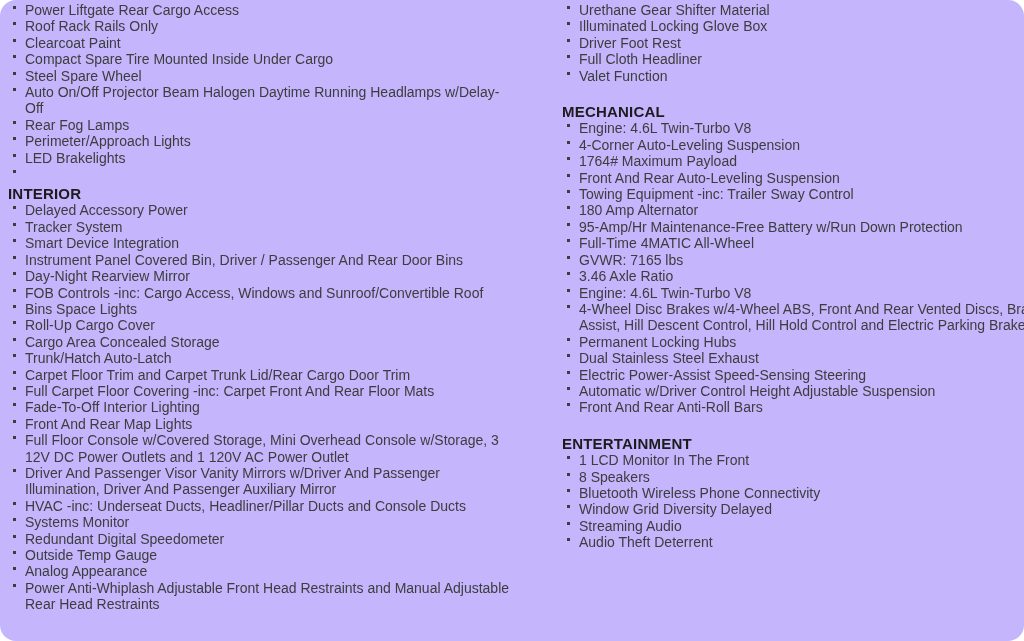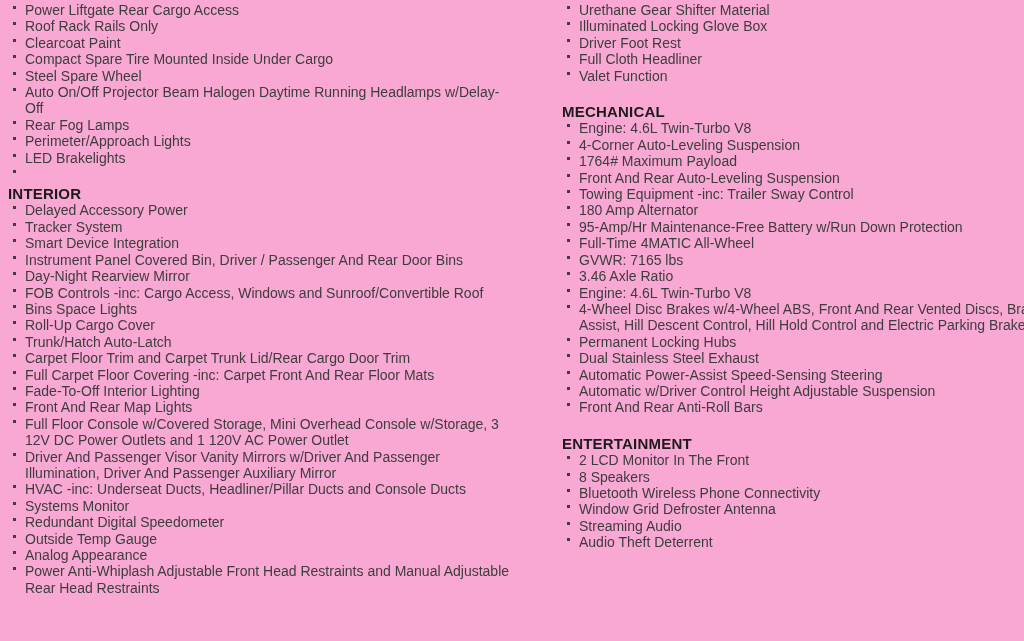--- a/index.html
+++ b/index.html
@@ -5,22 +5,23 @@
   html, body {
     margin: 0;
     padding: 0;
     background: #ffffff;
   }
   .page {
     position: relative;
     width: 1024px;
     height: 641px;
     overflow: hidden;
-    background: #f9a8d4;
+    background: #c4b5fd;
     font-family: "Liberation Sans", sans-serif;
+    border-radius: 16px;
   }
   .col {
     position: absolute;
     top: 2px;
   }
   .col-left  { left: 8px;   width: 503px; }
   .col-right { left: 518px; width: 503px; margin-left: 44px; }
   .section-header {
     font-size: 15px;
     font-weight: 700;
@@ -62,21 +63,21 @@
       <div class="feature-item"><span class="bullet"></span></div>
       <div class="section-header">INTERIOR</div>
       <div class="feature-item"><span class="bullet"></span><span>Delayed Accessory Power</span></div>
       <div class="feature-item"><span class="bullet"></span><span>Tracker System</span></div>
       <div class="feature-item"><span class="bullet"></span><span>Smart Device Integration</span></div>
       <div class="feature-item"><span class="bullet"></span><span>Instrument Panel Covered Bin, Driver / Passenger And Rear Door Bins</span></div>
       <div class="feature-item"><span class="bullet"></span><span>Day-Night Rearview Mirror</span></div>
       <div class="feature-item"><span class="bullet"></span><span>FOB Controls -inc: Cargo Access, Windows and Sunroof/Convertible Roof</span></div>
       <div class="feature-item"><span class="bullet"></span><span>Bins Space Lights</span></div>
       <div class="feature-item"><span class="bullet"></span><span>Roll-Up Cargo Cover</span></div>
-      <div class="feature-item"><span class="bullet"></span></div>
+      <div class="feature-item"><span class="bullet"></span><span>Cargo Area Concealed Storage</span></div>
       <div class="feature-item"><span class="bullet"></span><span>Trunk/Hatch Auto-Latch</span></div>
       <div class="feature-item"><span class="bullet"></span><span>Carpet Floor Trim and Carpet Trunk Lid/Rear Cargo Door Trim</span></div>
       <div class="feature-item"><span class="bullet"></span><span>Full Carpet Floor Covering -inc: Carpet Front And Rear Floor Mats</span></div>
       <div class="feature-item"><span class="bullet"></span><span>Fade-To-Off Interior Lighting</span></div>
       <div class="feature-item"><span class="bullet"></span><span>Front And Rear Map Lights</span></div>
       <div class="feature-item"><span class="bullet"></span><span>Full Floor Console w/Covered Storage, Mini Overhead Console w/Storage, 3 12V DC Power Outlets and 1 120V AC Power Outlet</span></div>
       <div class="feature-item"><span class="bullet"></span><span>Driver And Passenger Visor Vanity Mirrors w/Driver And Passenger Illumination, Driver And Passenger Auxiliary Mirror</span></div>
       <div class="feature-item"><span class="bullet"></span><span>HVAC -inc: Underseat Ducts, Headliner/Pillar Ducts and Console Ducts</span></div>
       <div class="feature-item"><span class="bullet"></span><span>Systems Monitor</span></div>
       <div class="feature-item"><span class="bullet"></span><span>Redundant Digital Speedometer</span></div>
@@ -98,24 +99,24 @@
       <div class="feature-item"><span class="bullet"></span><span>Towing Equipment -inc: Trailer Sway Control</span></div>
       <div class="feature-item"><span class="bullet"></span><span>180 Amp Alternator</span></div>
       <div class="feature-item"><span class="bullet"></span><span>95-Amp/Hr Maintenance-Free Battery w/Run Down Protection</span></div>
       <div class="feature-item"><span class="bullet"></span><span>Full-Time 4MATIC All-Wheel</span></div>
       <div class="feature-item"><span class="bullet"></span><span>GVWR: 7165 lbs</span></div>
       <div class="feature-item"><span class="bullet"></span><span>3.46 Axle Ratio</span></div>
       <div class="feature-item"><span class="bullet"></span><span>Engine: 4.6L Twin-Turbo V8</span></div>
       <div class="feature-item"><span class="bullet"></span><span>4-Wheel Disc Brakes w/4-Wheel ABS, Front And Rear Vented Discs, Brake Assist, Hill Descent Control, Hill Hold Control and Electric Parking Brake</span></div>
       <div class="feature-item"><span class="bullet"></span><span>Permanent Locking Hubs</span></div>
       <div class="feature-item"><span class="bullet"></span><span>Dual Stainless Steel Exhaust</span></div>
-      <div class="feature-item"><span class="bullet"></span><span>Automatic Power-Assist Speed-Sensing Steering</span></div>
+      <div class="feature-item"><span class="bullet"></span><span>Electric Power-Assist Speed-Sensing Steering</span></div>
       <div class="feature-item"><span class="bullet"></span><span>Automatic w/Driver Control Height Adjustable Suspension</span></div>
       <div class="feature-item"><span class="bullet"></span><span>Front And Rear Anti-Roll Bars</span></div>
       <div class="section-header">ENTERTAINMENT</div>
-      <div class="feature-item"><span class="bullet"></span><span>2 LCD Monitor In The Front</span></div>
+      <div class="feature-item"><span class="bullet"></span><span>1 LCD Monitor In The Front</span></div>
       <div class="feature-item"><span class="bullet"></span><span>8 Speakers</span></div>
       <div class="feature-item"><span class="bullet"></span><span>Bluetooth Wireless Phone Connectivity</span></div>
-      <div class="feature-item"><span class="bullet"></span><span>Window Grid Defroster Antenna</span></div>
+      <div class="feature-item"><span class="bullet"></span><span>Window Grid Diversity Delayed</span></div>
       <div class="feature-item"><span class="bullet"></span><span>Streaming Audio</span></div>
       <div class="feature-item"><span class="bullet"></span><span>Audio Theft Deterrent</span></div>
     </div>
 </div>
 
 </body></html>

